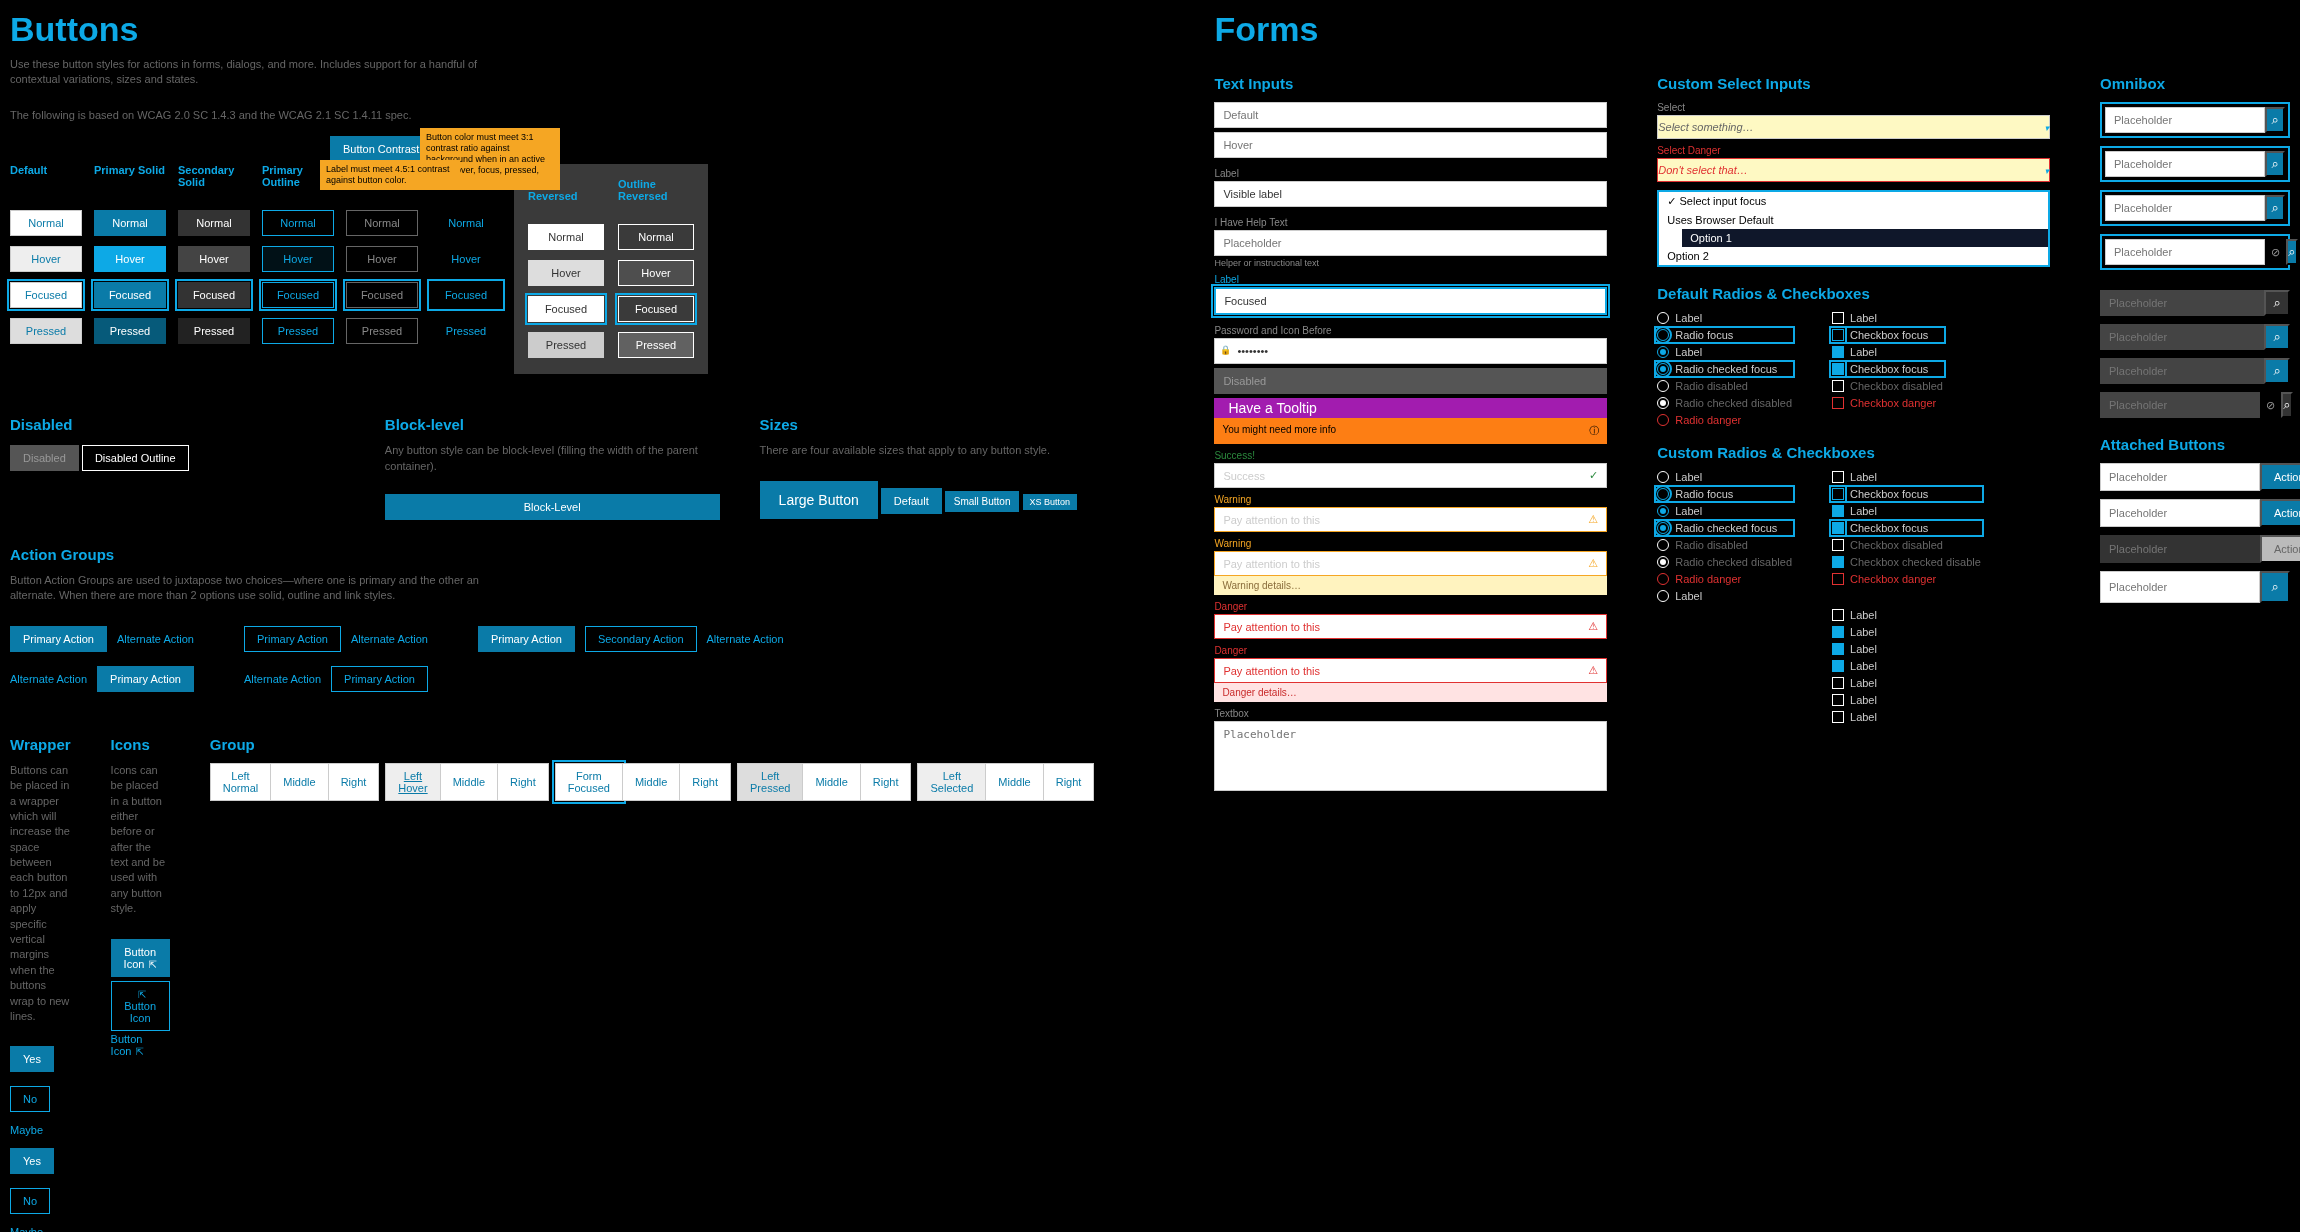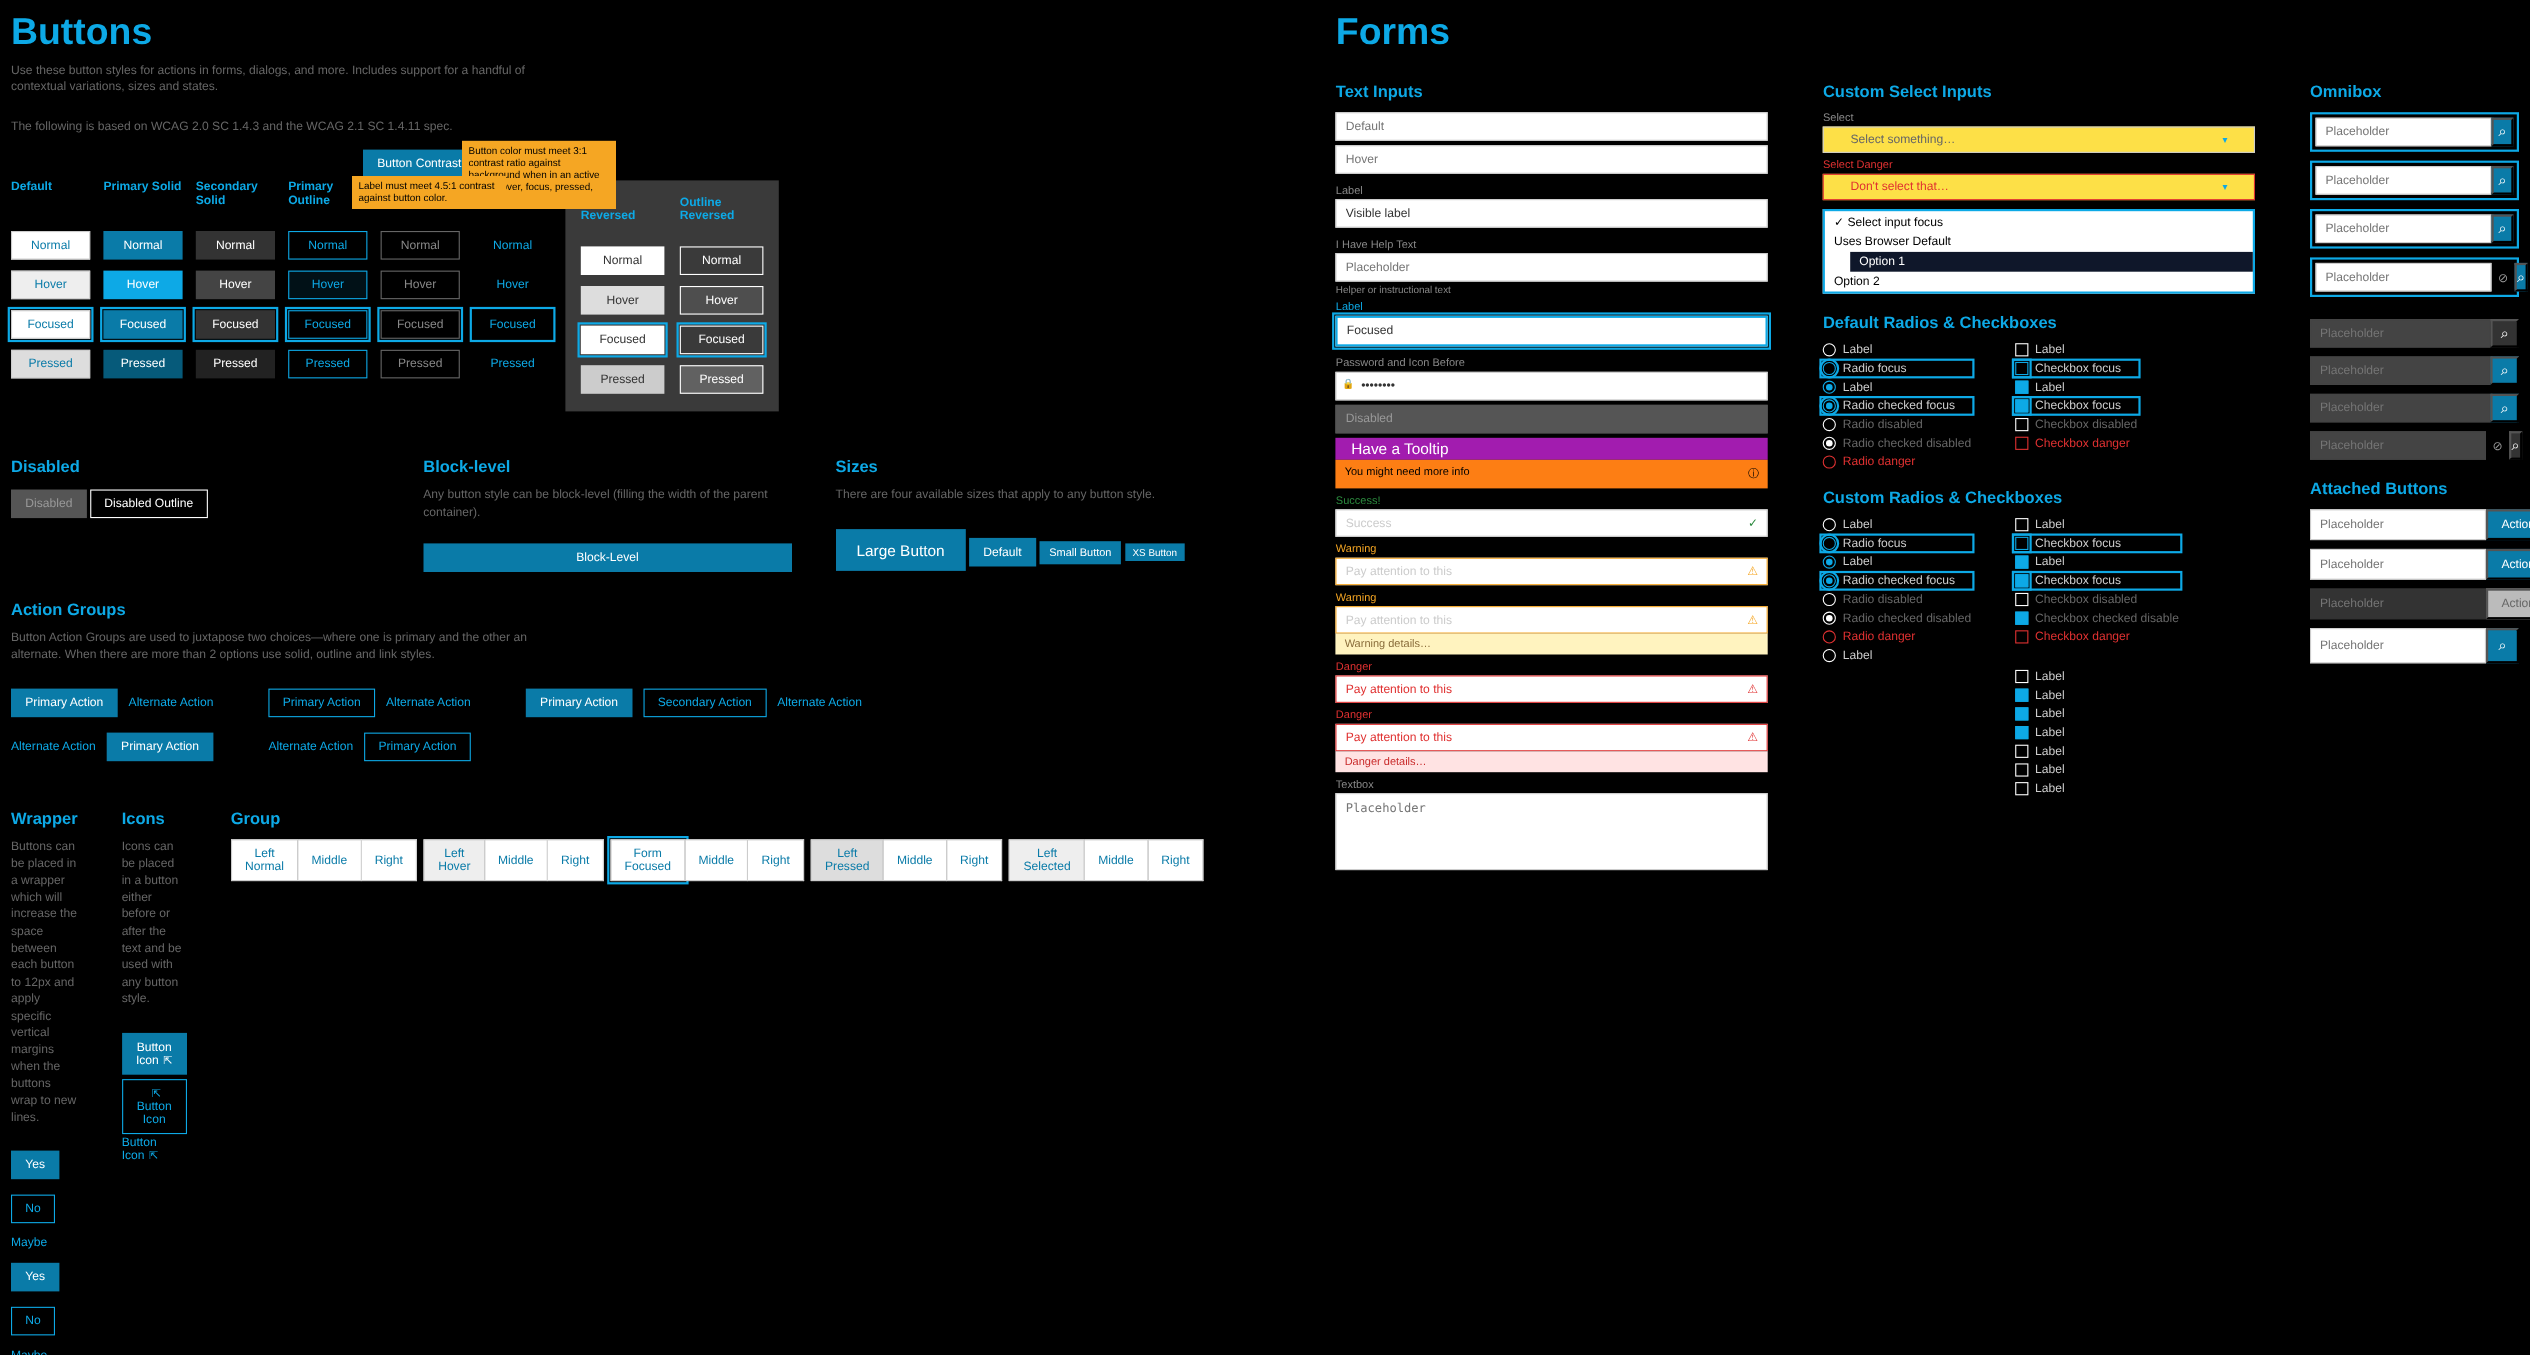--- a/index.html
+++ b/index.html
@@ -55,21 +55,21 @@
 .ag-alt { color: #0da9e6; font-size: 11px; }
 
 
 .wrap-btns { display: flex; flex-wrap: wrap; gap: 10px; max-width: 200px; }
 .wrap-btns .btn { position: relative; }
 
 
 .btn-group { display: inline-flex; }
 .btn-group .btn { border: 1px solid #ccc; background: #fff; color: #0a7ba8; margin: 0; }
 .btn-group .btn:not(:first-child) { border-left: none; }
-.btn-group .btn.hover  { background: #eee; }
+.btn-group .btn.hover  { background: #eee; text-decoration: underline; }
 .btn-group .btn.pressed{ background: #ddd; }
 .btn-group .btn.selected{ background: #eee; }
 
 
 .form-panel { display: flex; gap: 50px; }
 .form-col { flex: 1; min-width: 0; }
 .input { width: 100%; padding: 6px 8px; border: 1px solid #ccc; background: #fff; color: #333; font-size: 11px; margin-bottom: 4px; }
 .input.focused { border: 2px solid #0da9e6; }
 .input.disabled { background: #555; color: #999; border-color: #555; }
 .label { font-size: 10px; color: #888; margin: 6px 0 2px; display: block; }
@@ -79,21 +79,21 @@
 .tooltip-bar { background: #fd7e14; color: #000; padding: 6px 8px; display: flex; justify-content: space-between; font-size: 10px; }
 .tooltip-label { background: #a21caf; color: #fff; padding: 2px 14px; font-size: 14px; }
 .status-row { display: flex; justify-content: space-between; align-items: center; background: #fff; border: 1px solid #ccc; padding: 5px 8px; margin-bottom: 4px; font-size: 11px; }
 .status-row.warn { border-color: #f5a623; }
 .status-row.danger { border-color: #e03131; color: #e03131; }
 .status-detail { background: #fff3bf; padding: 4px 8px; font-size: 10px; color: #8a6d3b; margin-top: -4px; margin-bottom: 4px; }
 .status-detail.danger { background: #ffe3e3; color: #c92a2a; }
 textarea.input { height: 70px; resize: none; }
 
 
-.select { width: 100%; padding: 5px 24px; border: 1px solid #ccc; background: #fde047; color: #666; font-size: 11px; display: flex; justify-content: space-between; }
+.select { width: 100%; padding: 5px 0; border: 1px solid #ccc; background: #fef9c3; color: #666; font-size: 11px; display: flex; justify-content: space-between; font-style: italic; }
 .select.danger { border-color: #e03131; color: #e03131; }
 .dropdown { background: #fff; border: 2px solid #0da9e6; color: #000; font-size: 11px; }
 .dropdown .opt { padding: 3px 8px; }
 .dropdown .opt.sel { background: #0f172a; color: #fff; margin-left: 23px; }
 
 
 .rc-cols { display: flex; gap: 40px; }
 .rc-col { display: flex; flex-direction: column; gap: 5px; }
 .rc { display: flex; align-items: center; gap: 6px; font-size: 11px; }
 .rc.danger { color: #e03131; }

